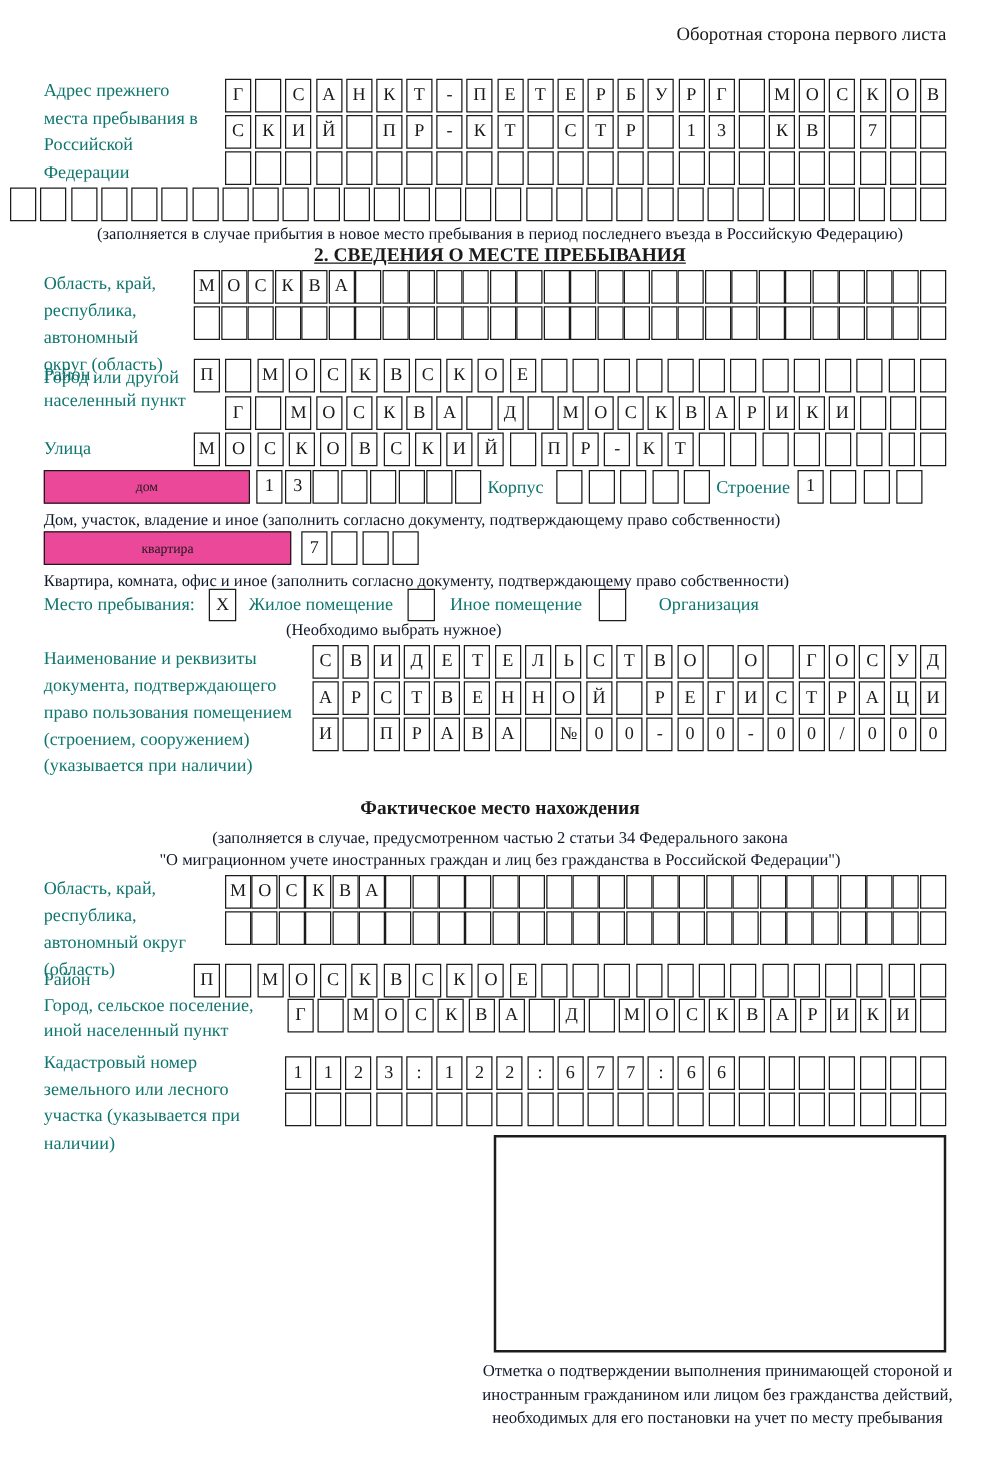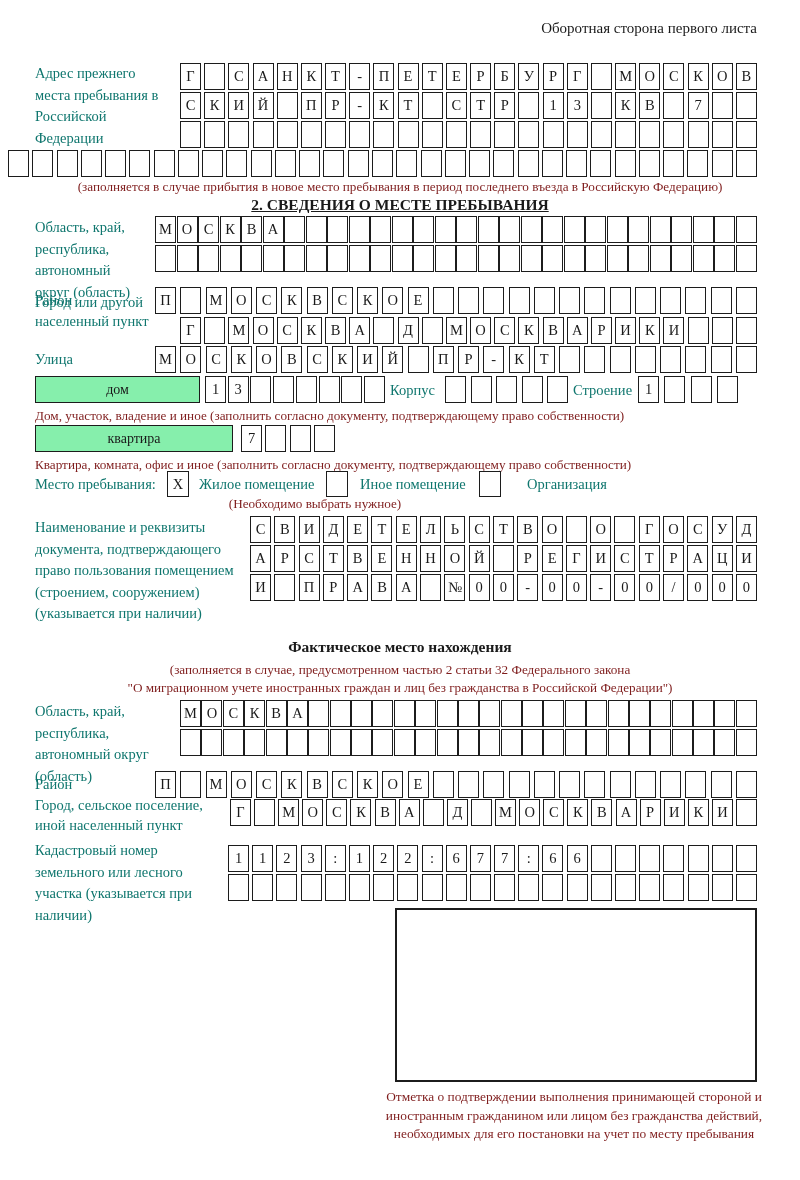--- a/index.html
+++ b/index.html
@@ -1,28 +1,28 @@
 <!DOCTYPE html>
 <html><head>
 <meta charset="utf-8">
 <style>
   html,body{margin:0;padding:0;background:#fff;}
   .page{position:relative;width:800px;height:1180px;background:#ffffff;
         font-family:"Liberation Serif", serif;color:#1a1a1a;overflow:hidden;}
   .abs{position:absolute;}
   .lbl{font-size:14.5px;line-height:21.5px;color:#0f766e;}
-  .note{font-size:13.2px;color:#7f1d1d;}
+  .note{font-size:13.2px;color:#0f172a;}
   .center{left:0;width:800px;text-align:center;}
   .title{font-weight:bold;font-size:15.5px;}
   .cellrow{display:flex;justify-content:space-between;height:27px;}
   .cell{flex:none;width:19px;height:25px;border:1.6px solid #1c1c1c;
         display:flex;align-items:center;justify-content:center;
         font-size:14.5px;background:#fff;}
   .widebox{border:1.6px solid #1c1c1c;height:25px;display:flex;align-items:center;
-        justify-content:center;font-size:14px;background:#86efac;}
+        justify-content:center;font-size:11px;background:#ec4899;}
   .checkbox{display:inline-flex;width:20px;height:24px;border:1.6px solid #1c1c1c;
         align-items:center;justify-content:center;font-size:14.5px;vertical-align:middle;}
   .bigbox{border:2px solid #1c1c1c;background:#fff;}
   
   .prev1{left:180px;top:63px;width:577px;}
   .prev2{left:180px;top:92px;width:577px;}
   .prev3{left:180px;top:121px;width:577px;}
   .prev4{left:8px;top:150px;width:749px;}
   .s2region1{left:155px;top:216px;width:602px;}
   .s2region2{left:155px;top:245px;width:602px;}
@@ -419,21 +419,21 @@
       <span class="cell">-</span>
       <span class="cell">0</span>
       <span class="cell">0</span>
       <span class="cell">/</span>
       <span class="cell">0</span>
       <span class="cell">0</span>
       <span class="cell">0</span>
     </div>
 
   <div class="abs title center" style="top:638px;">Фактическое место нахождения</div>
-  <div class="abs note center" style="top:662px;">(заполняется в случае, предусмотренном частью 2 статьи 32 Федерального закона</div>
+  <div class="abs note center" style="top:662px;">(заполняется в случае, предусмотренном частью 2 статьи 34 Федерального закона</div>
   <div class="abs note center" style="top:680px;">"О миграционном учете иностранных граждан и лиц без гражданства в Российской Федерации")</div>
 
   <div class="abs lbl" style="left:35px;top:701px;width:135px;">Область, край, республика, автономный округ (область)</div>
   <div class="abs cellrow actregion1">
       <span class="cell">М</span>
       <span class="cell">О</span>
       <span class="cell">С</span>
       <span class="cell">К</span>
       <span class="cell">В</span>
       <span class="cell">А</span>

